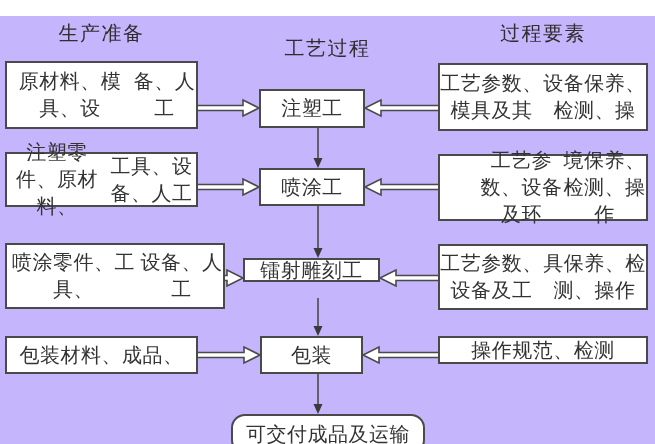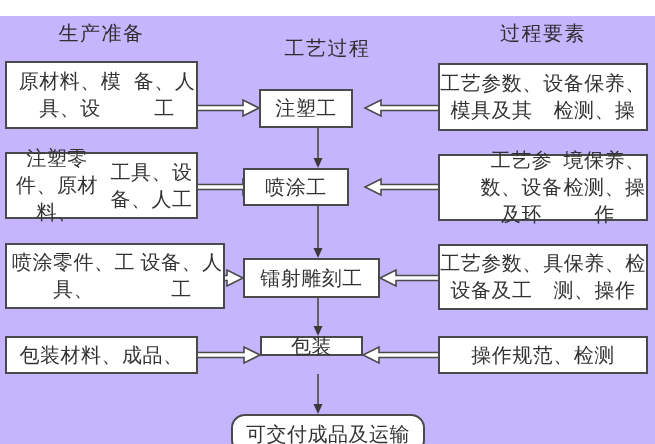--- a/index.html
+++ b/index.html
@@ -76,57 +76,57 @@
   </svg>
 
   <div class="hdr" style="left:5px; top:4px; width:193px;">生产准备</div>
   <div class="hdr" style="left:240px; top:19px; width:175px;">工艺过程</div>
   <div class="hdr" style="left:438px; top:4px; width:210px;">过程要素</div>
 
   <div class="box" style="left:5px; top:45px; width:193px; height:68px;">
     <div>原材料、模具、设</div>
     <div>备、人工</div>
   </div>
-  <div class="box" style="left:5px; top:136px; width:193px; height:67px;">
+  <div class="box" style="left:5px; top:136px; width:193px; height:55px;">
     <div>注塑零件、原材料、</div>
     <div>工具、设备、人工</div>
   </div>
   <div class="box" style="left:5px; top:227px; width:220px; height:66px;justify-content:center;">
     <div>喷涂零件、工具、</div>
     <div>设备、人工</div>
   </div>
   <div class="box" style="left:5px; top:320px; width:193px; height:38px;">
     <div>包装材料、成品、</div>
   </div>
 
-  <div class="box" style="left:259px; top:73px; width:94px; height:39px;">
+  <div class="box" style="left:259px; top:73px; width:106px; height:39px;">
     <div>注塑工</div>
   </div>
-  <div class="box" style="left:243px; top:152px; width:106px; height:38px;">
+  <div class="box" style="left:259px; top:152px; width:106px; height:38px;">
     <div>喷涂工</div>
   </div>
-  <div class="box" style="left:243px; top:242px; width:137px; height:40px;">
+  <div class="box" style="left:243px; top:242px; width:137px; height:24px;">
     <div>镭射雕刻工</div>
   </div>
-  <div class="box" style="left:260px; top:320px; width:103px; height:20px;">
+  <div class="box" style="left:260px; top:320px; width:103px; height:38px;">
     <div>包装</div>
   </div>
   <div class="box rounded" style="left:231px; top:398px; width:194px; height:40px;">
     <div>可交付成品及运输</div>
   </div>
 
   <div class="box" style="left:438px; top:47px; width:210px; height:68px;">
     <div>工艺参数、模具及其</div>
     <div>设备保养、检测、操</div>
   </div>
   <div class="box" style="left:438px; top:138px; width:210px; height:67px;padding-left:40px;">
     <div>工艺参数、设备及环</div>
     <div>境保养、检测、操作</div>
   </div>
   <div class="box" style="left:438px; top:228px; width:210px; height:66px;">
     <div>工艺参数、设备及工</div>
     <div>具保养、检测、操作</div>
   </div>
-  <div class="box" style="left:438px; top:320px; width:210px; height:38px;">
+  <div class="box" style="left:438px; top:320px; width:210px; height:28px;">
     <div>操作规范、检测</div>
   </div>
 
 </div>
 
 </body></html>

